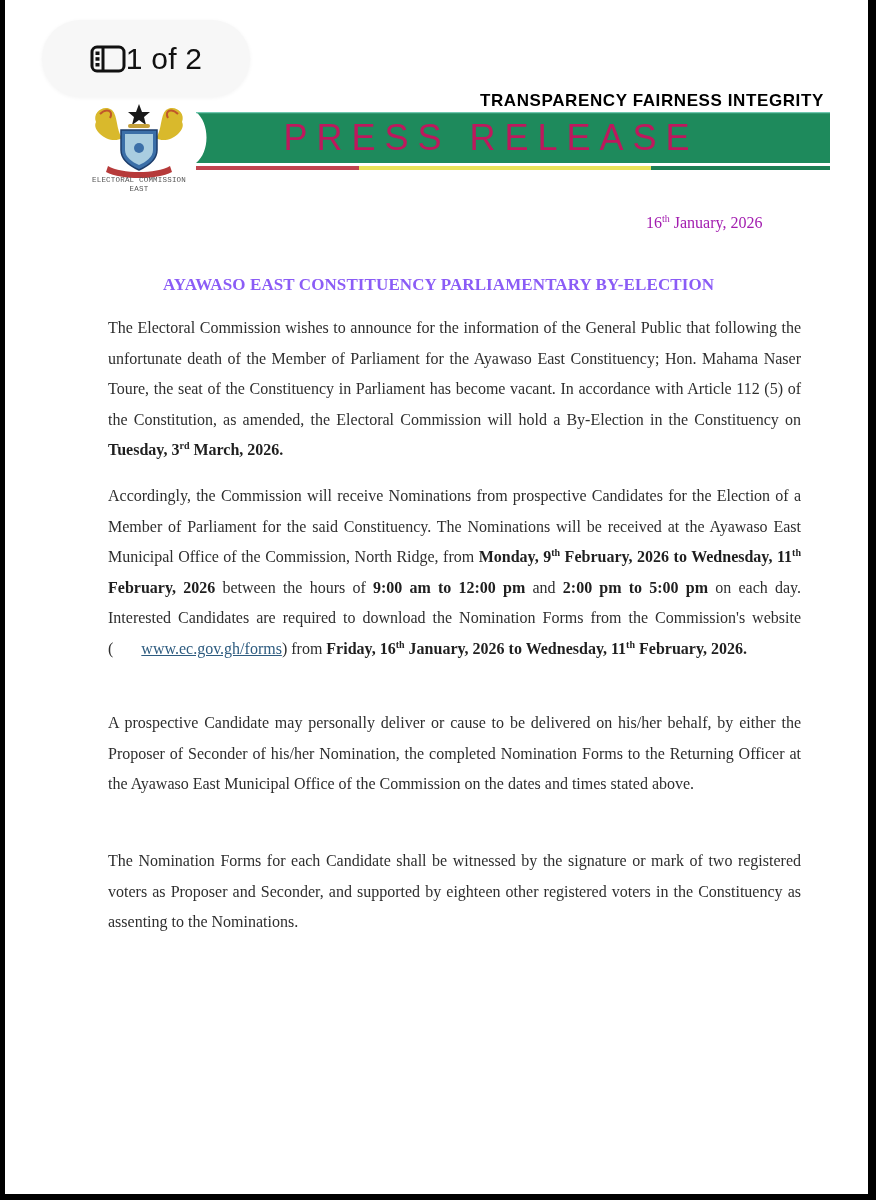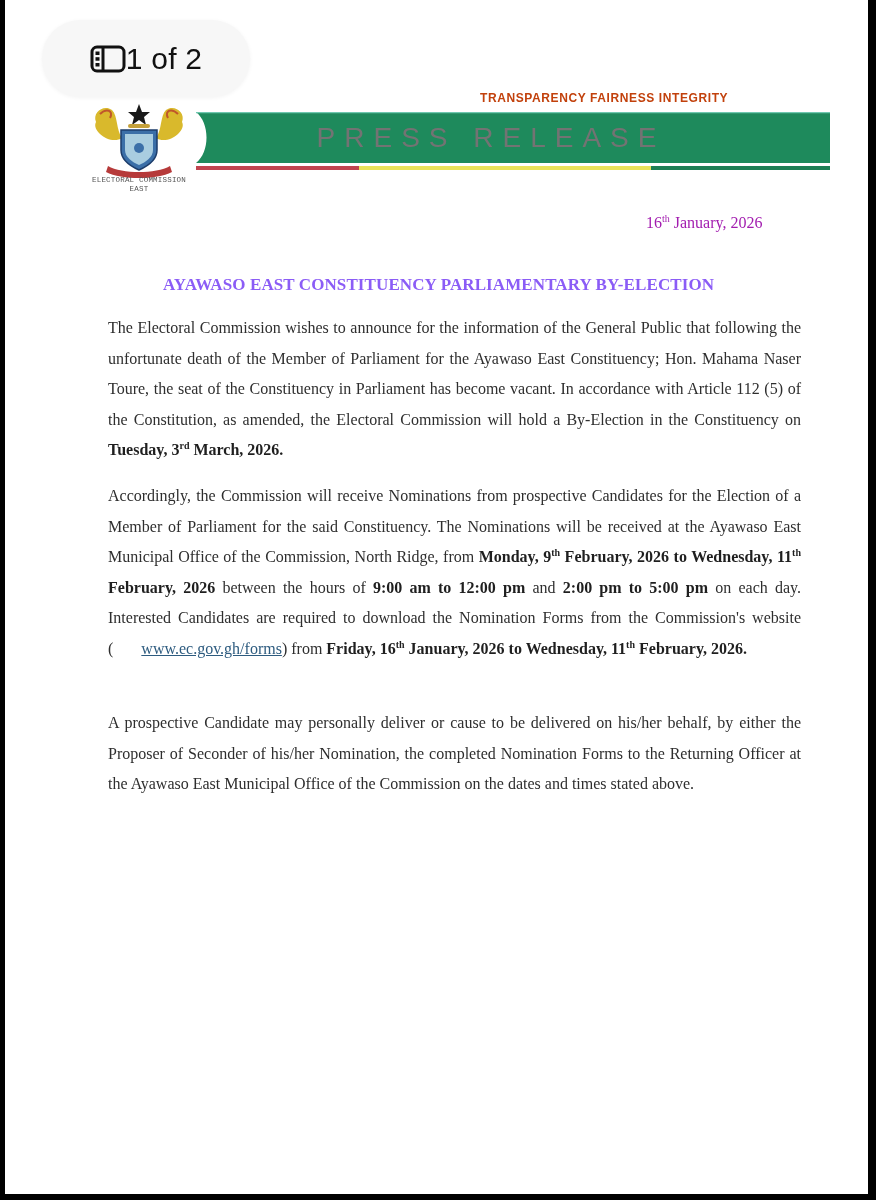--- a/index.html
+++ b/index.html
@@ -45,22 +45,22 @@
     letter-spacing: 0.2px;
   }
 
   
   .tagline {
     position: absolute;
     left: 475px;
     top: 91px;
     font-family: "Liberation Sans", sans-serif;
     font-weight: bold;
-    font-size: 12px;
-    color: #c2410c;
+    font-size: 17px;
+    color: #000000;
     letter-spacing: 0.6px;
     white-space: nowrap;
   }
   .crest {
     position: absolute;
     left: 83px;
     top: 100px;
     width: 102px;
     height: 78px;
   }
@@ -88,22 +88,22 @@
     left: 191px;
     top: 112px;
     width: 634px;
     height: 51px;
     display: flex;
     align-items: center;
     justify-content: center;
     padding-right: 44px;
     box-sizing: border-box;
     font-family: "Liberation Sans", sans-serif;
-    font-size: 28px;
-    color: #737373;
+    font-size: 36px;
+    color: #be185d;
     letter-spacing: 9px;
   }
   .stripe {
     position: absolute;
     top: 166px;
     height: 4px;
   }
 
   
   .doc-date {
@@ -204,14 +204,15 @@
   <div class="doc-date"><span>16</span><sup>th</sup><span> January, 2026</span></div>
 
   <div class="doc-heading">AYAWASO EAST CONSTITUENCY PARLIAMENTARY BY-ELECTION</div>
 
   <div class="para" id="p1"><span>The Electoral Commission wishes to announce for the information of the General Public that following the unfortunate death of the Member of Parliament for the Ayawaso East Constituency; Hon. Mahama Naser Toure, the seat of the Constituency in Parliament has become vacant. In accordance with Article 112 (5) of the Constitution, as amended, the Electoral Commission will hold a By-Election in the Constituency on </span><b><span>Tuesday, 3</span><sup>rd</sup><span> March, 2026.</span></b></div>
 
   <div class="para" id="p2"><span>Accordingly, the Commission will receive Nominations from prospective Candidates for the Election of a Member of Parliament for the said Constituency. The Nominations will be received at the Ayawaso East Municipal Office of the Commission, North Ridge, from </span><b><span>Monday, 9</span><sup>th</sup><span> February, 2026 to Wednesday, 11</span><sup>th</sup><span> February, 2026</span></b><span> between the hours of </span><b>9:00 am to 12:00 pm</b><span> and </span><b>2:00 pm to 5:00 pm</b><span> on each day. Interested Candidates are required to download the Nomination Forms from the Commission's website (</span><span class="link">www.ec.gov.gh/forms</span><span>) from </span><b><span>Friday, 16</span><sup>th</sup><span> January, 2026 to Wednesday, 11</span><sup>th</sup><span> February, 2026.</span></b></div>
 
   <div class="para" id="p3">A prospective Candidate may personally deliver or cause to be delivered on his/her behalf, by either the Proposer of Seconder of his/her Nomination, the completed Nomination Forms to the Returning Officer at the Ayawaso East Municipal Office of the Commission on the dates and times stated above.</div>
 
+  <div class="para" id="p4">The Nomination Forms for each Candidate shall be witnessed by the signature or mark of two registered voters as Proposer and Seconder, and supported by eighteen other registered voters in the Constituency as assenting to the Nominations.</div>
 
 </div>
 
 </body></html>

